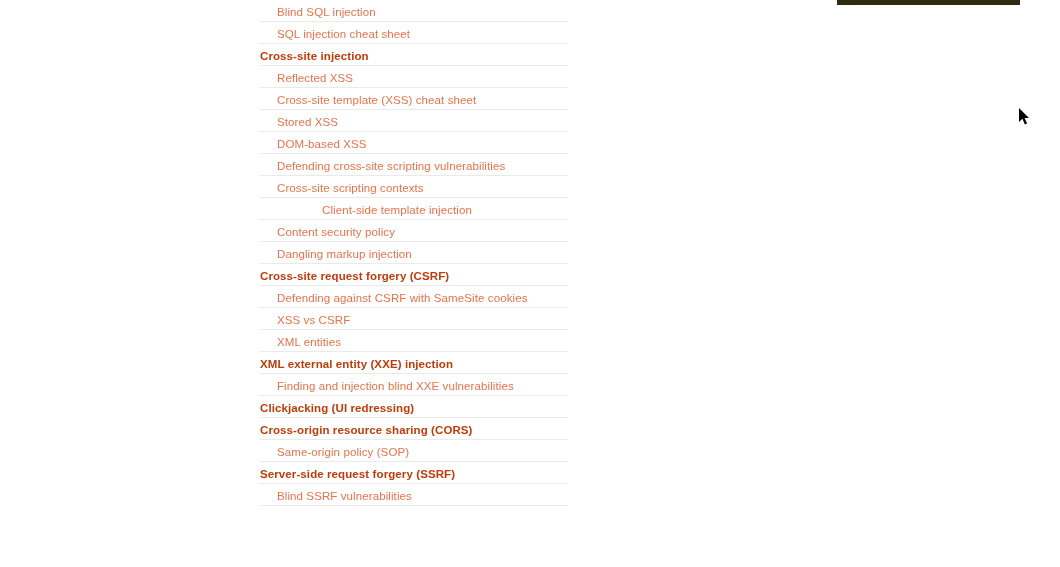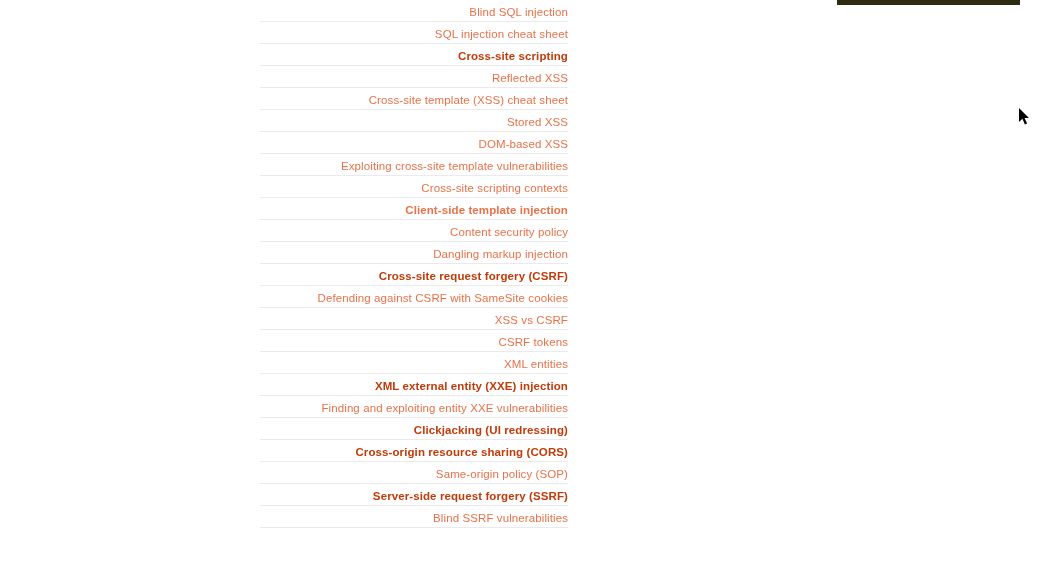--- a/index.html
+++ b/index.html
@@ -33,21 +33,20 @@
     width: 308px;
   }
 
   .nav-row {
     position: relative;
     border-bottom: 1px solid #eceae8;
     height: 22px;
     line-height: 22px;
     box-sizing: border-box;
     white-space: nowrap;
-    text-align: right;
   }
 
   .nav-row .nav-label {
     font-size: 11.5px;
     letter-spacing: 0.1px;
     display: inline-block;
   }
 
   
   .nav-row.level-0 .nav-label {
@@ -59,58 +58,57 @@
   
   .nav-row.level-1 .nav-label {
     color: #e8724a;
     font-weight: normal;
     padding-left: 17px;
   }
 
   
   .nav-row.level-2 .nav-label {
     color: #e8724a;
-    font-weight: bold;
+    font-weight: normal;
     padding-left: 62px;
   }
 
   
   #cursor {
     position: absolute;
     left: 1019px;
     top: 108px;
     width: 12px;
     height: 18px;
   }
 </style>
 </head>
 <body>
 
 <div id="top-banner"></div>
 
 <div id="nav-list">
     <div class="nav-row level-1"><span class="nav-label">Blind SQL injection</span></div>
     <div class="nav-row level-1"><span class="nav-label">SQL injection cheat sheet</span></div>
-    <div class="nav-row level-0"><span class="nav-label">Cross-site scripting</span></div>
+    <div class="nav-row level-0"><span class="nav-label">Cross-site injection</span></div>
     <div class="nav-row level-1"><span class="nav-label">Reflected XSS</span></div>
     <div class="nav-row level-1"><span class="nav-label">Cross-site template (XSS) cheat sheet</span></div>
     <div class="nav-row level-1"><span class="nav-label">Stored XSS</span></div>
     <div class="nav-row level-1"><span class="nav-label">DOM-based XSS</span></div>
-    <div class="nav-row level-1"><span class="nav-label">Exploiting cross-site template vulnerabilities</span></div>
+    <div class="nav-row level-1"><span class="nav-label">Defending cross-site scripting vulnerabilities</span></div>
     <div class="nav-row level-1"><span class="nav-label">Cross-site scripting contexts</span></div>
     <div class="nav-row level-2"><span class="nav-label">Client-side template injection</span></div>
     <div class="nav-row level-1"><span class="nav-label">Content security policy</span></div>
     <div class="nav-row level-1"><span class="nav-label">Dangling markup injection</span></div>
     <div class="nav-row level-0"><span class="nav-label">Cross-site request forgery (CSRF)</span></div>
     <div class="nav-row level-1"><span class="nav-label">Defending against CSRF with SameSite cookies</span></div>
     <div class="nav-row level-1"><span class="nav-label">XSS vs CSRF</span></div>
-    <div class="nav-row level-1"><span class="nav-label">CSRF tokens</span></div>
     <div class="nav-row level-1"><span class="nav-label">XML entities</span></div>
     <div class="nav-row level-0"><span class="nav-label">XML external entity (XXE) injection</span></div>
-    <div class="nav-row level-1"><span class="nav-label">Finding and exploiting entity XXE vulnerabilities</span></div>
+    <div class="nav-row level-1"><span class="nav-label">Finding and injection blind XXE vulnerabilities</span></div>
     <div class="nav-row level-0"><span class="nav-label">Clickjacking (UI redressing)</span></div>
     <div class="nav-row level-0"><span class="nav-label">Cross-origin resource sharing (CORS)</span></div>
     <div class="nav-row level-1"><span class="nav-label">Same-origin policy (SOP)</span></div>
     <div class="nav-row level-0"><span class="nav-label">Server-side request forgery (SSRF)</span></div>
     <div class="nav-row level-1"><span class="nav-label">Blind SSRF vulnerabilities</span></div>
   </div>
 
 <svg id="cursor" viewBox="0 0 12 18" xmlns="http://www.w3.org/2000/svg">
   <polygon points="0,0 0,14 3.4,10.8 5.9,16.4 8.1,15.4 5.6,10 10,10" fill="#000000"></polygon>
 </svg>

